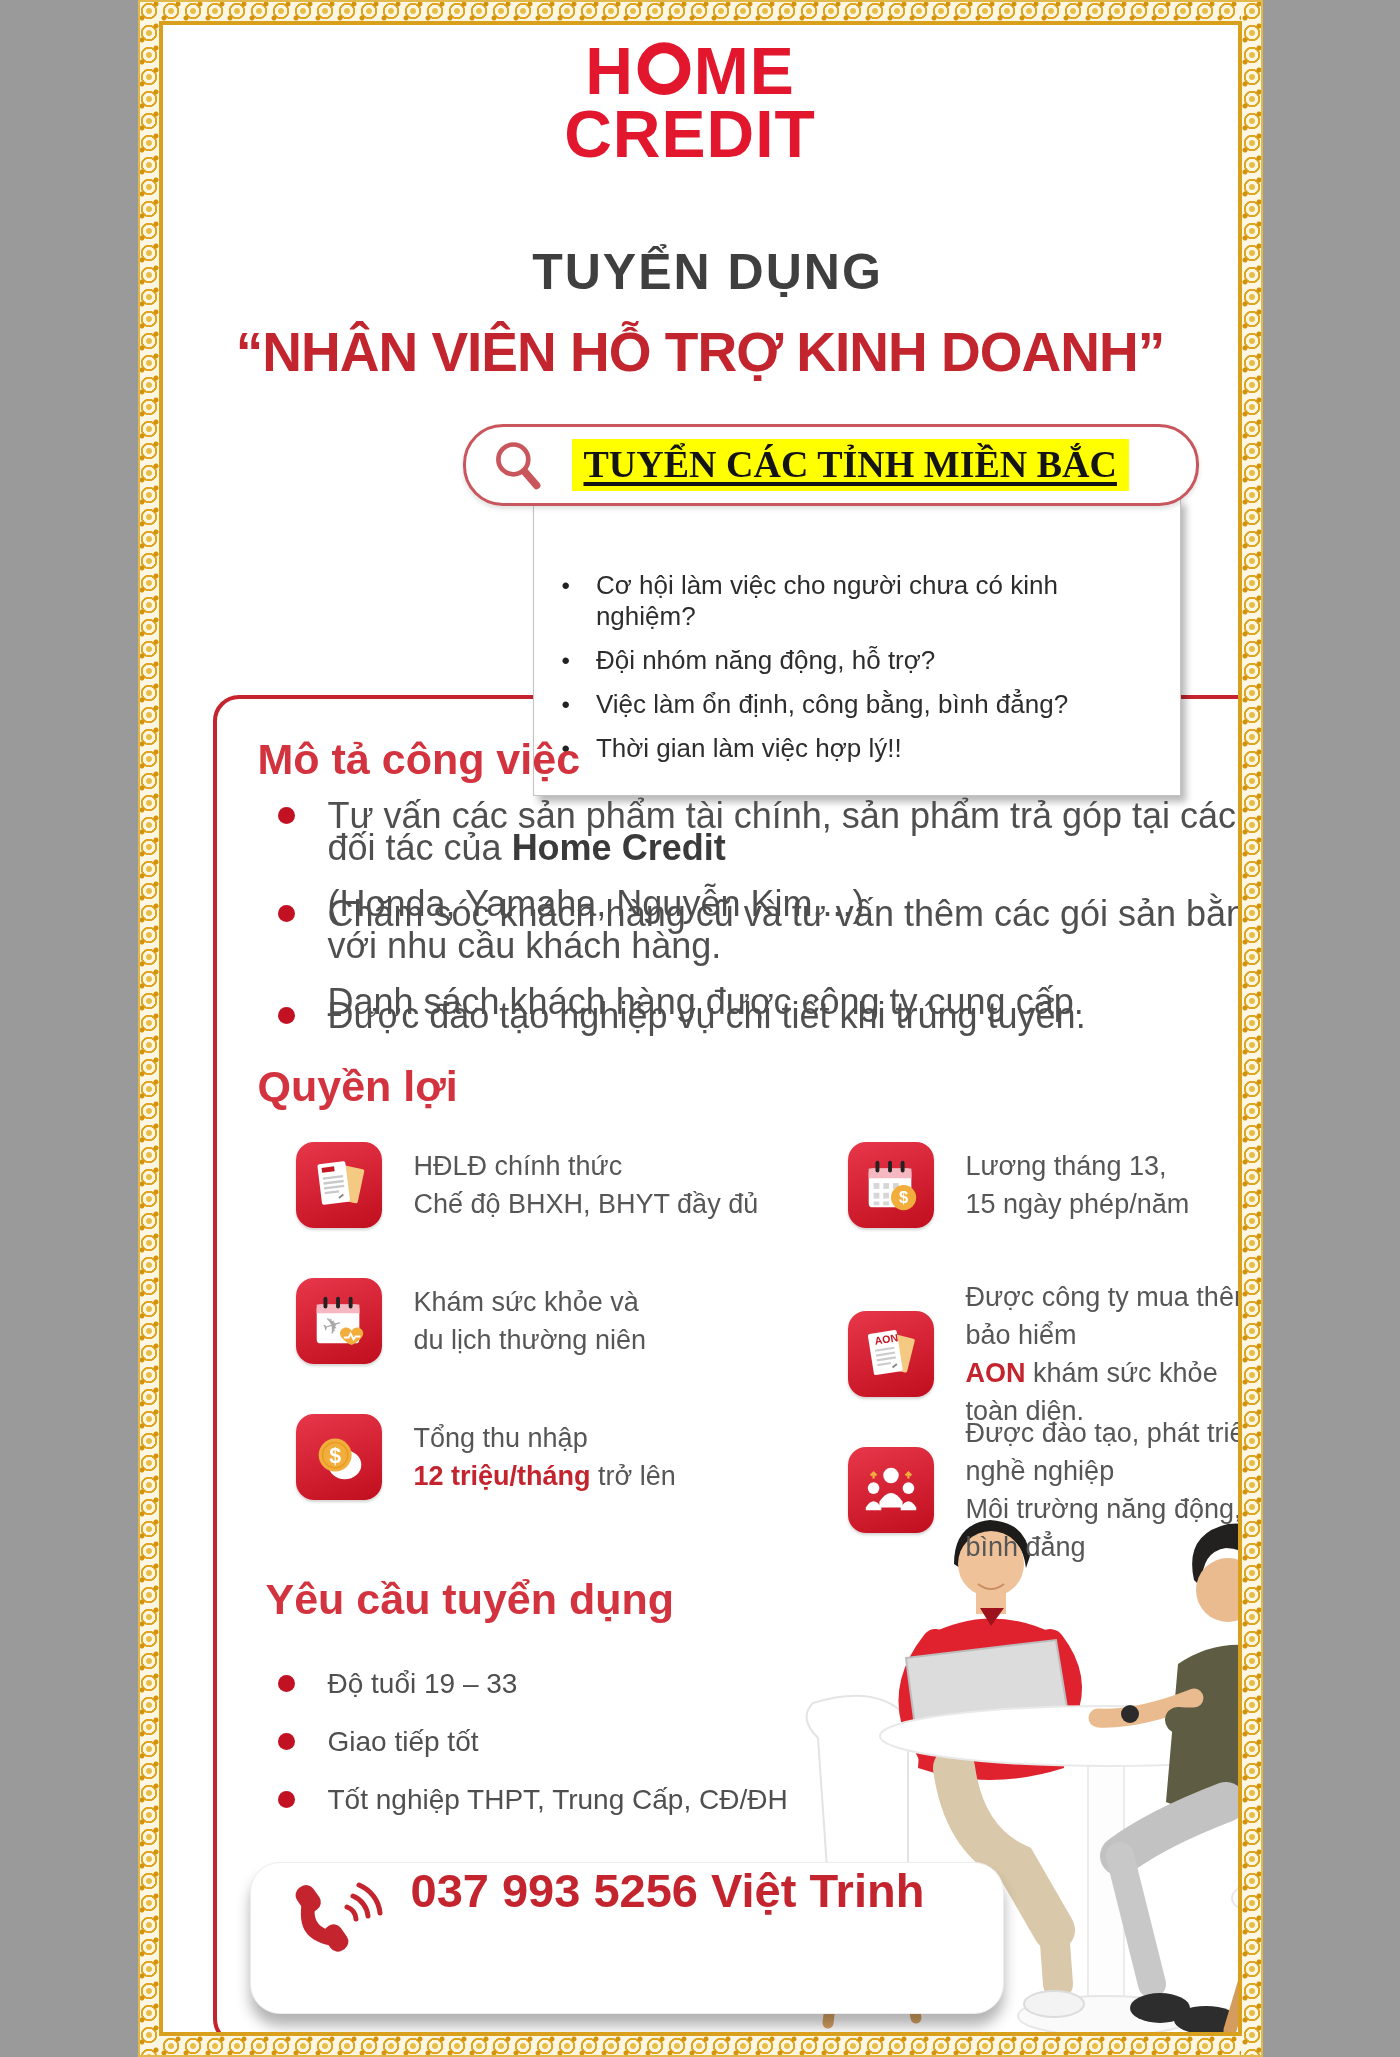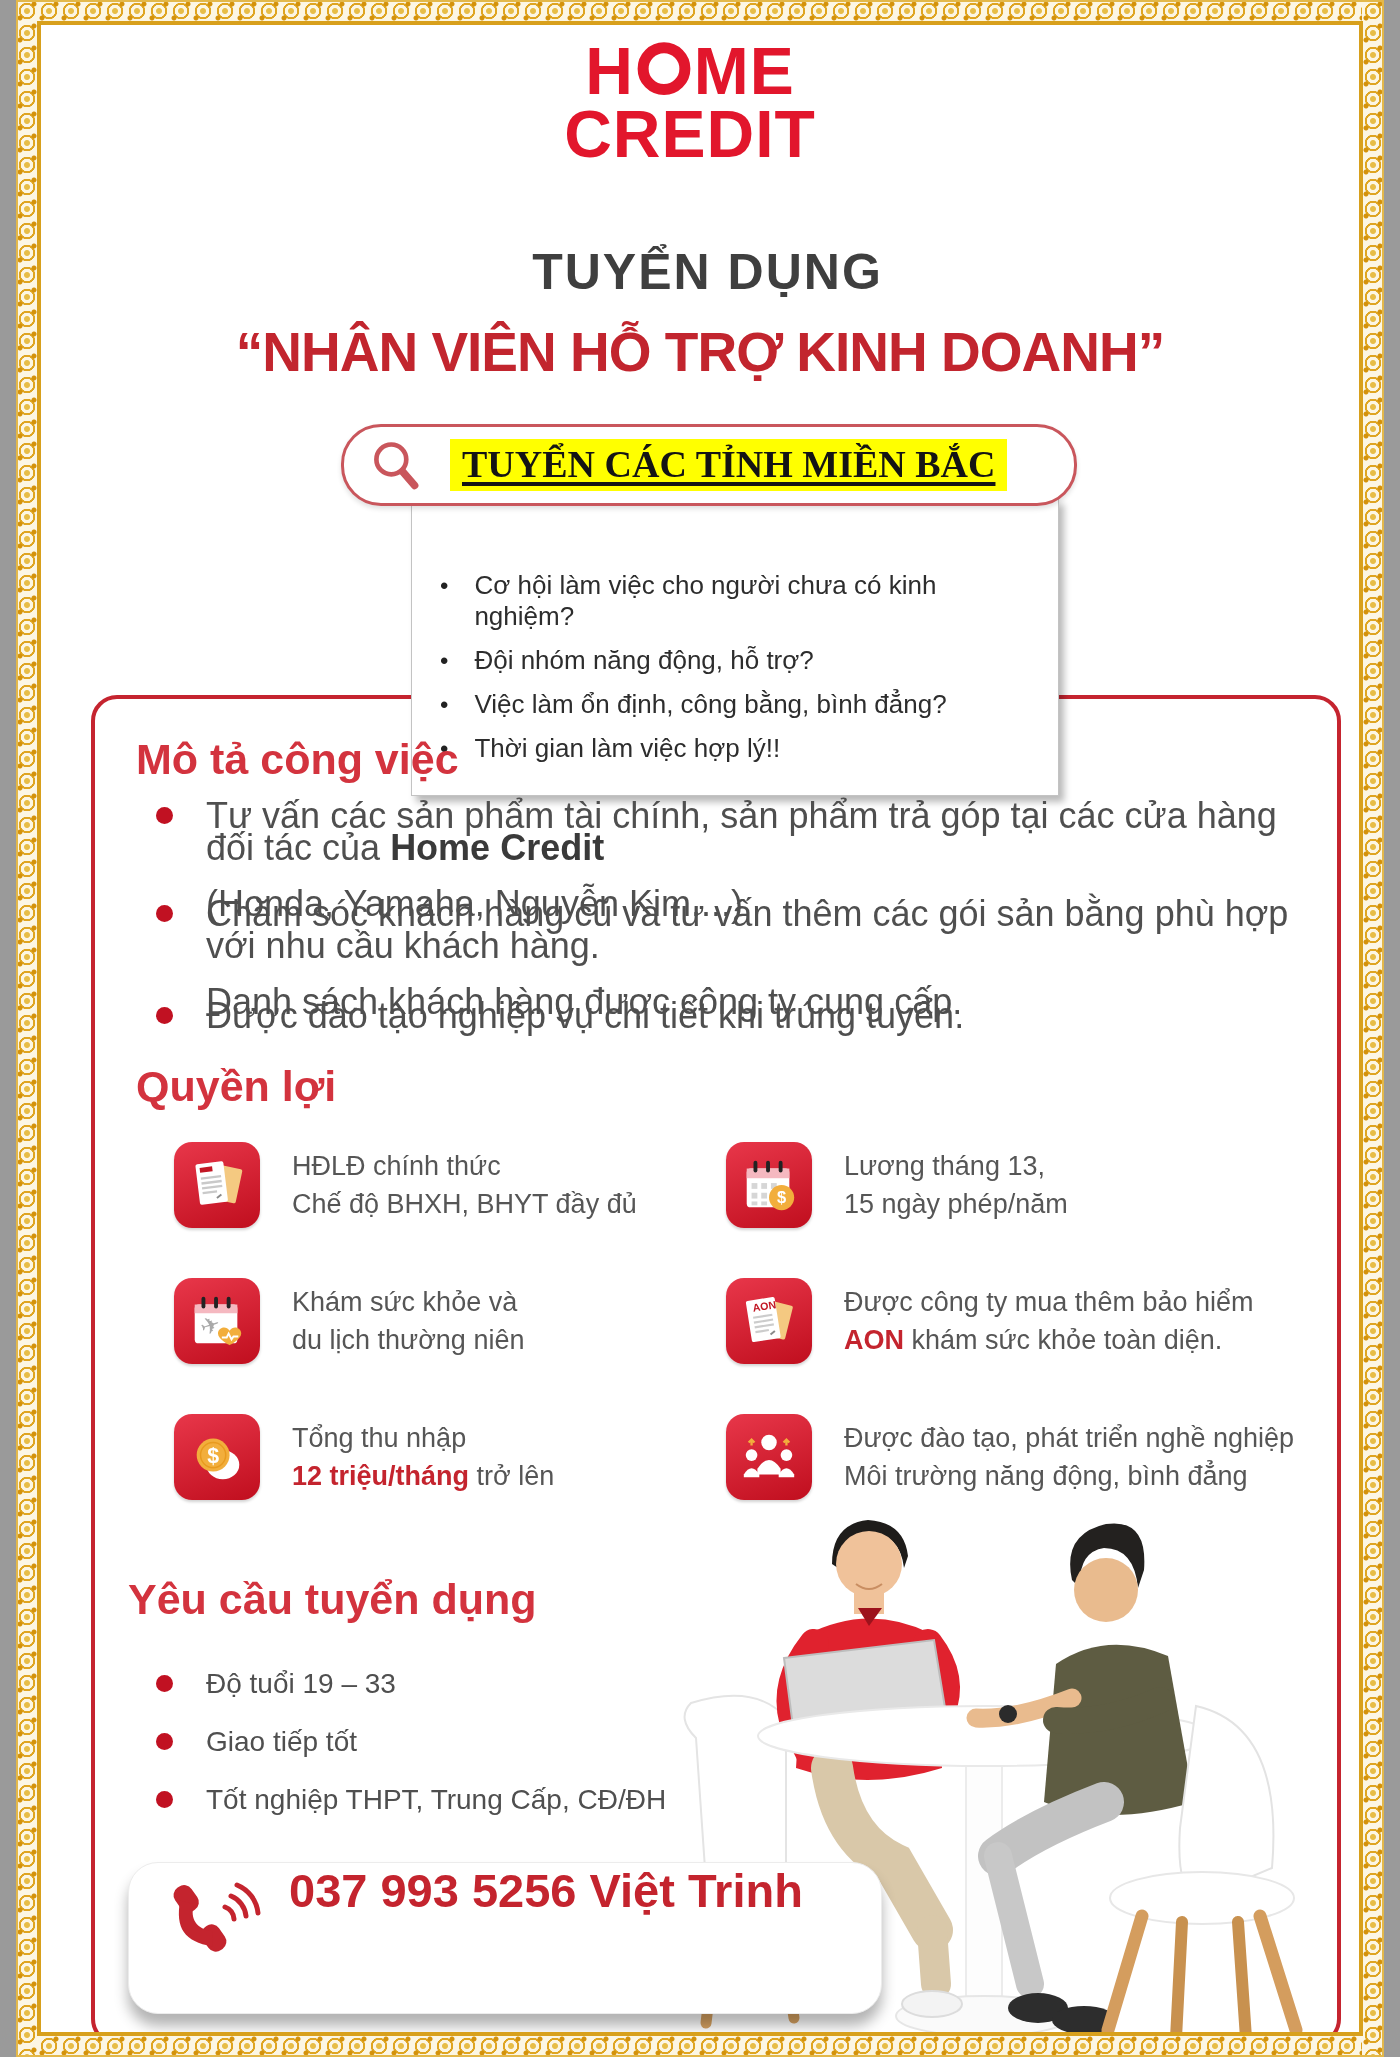--- a/index.html
+++ b/index.html
@@ -1,16 +1,16 @@
 <!DOCTYPE html>
 <html><head>
 <meta charset="utf-8">
 <style>
   html,body{margin:0;padding:0;background:#9a9a9a;}
-  .page{position:relative;width:1368px;height:2057px;background:#ffffff;overflow:hidden;
+  .page{position:relative;width:1125px;height:2057px;background:#ffffff;overflow:hidden;
         font-family:"Liberation Sans",sans-serif;margin:0 auto;}
 
   
   .edge{position:absolute;z-index:60;background-color:#FCF6E3;
     background-image:
       radial-gradient(circle at 11px 11px, #E7BD47 2.5px, transparent 3.5px),
       radial-gradient(circle at 4px 18px, #D4920B 2px, transparent 3px),
       radial-gradient(circle at 18px 4px, #D4920B 2px, transparent 3px),
       radial-gradient(circle at 11px 11px, transparent 6px, #DFA521 6.5px, #DFA521 8px, transparent 8.5px);
     background-size:22px 22px;}
@@ -49,21 +49,21 @@
   .questions ul{margin:0;padding:0;list-style:none;}
   .questions li{font-size:26px;color:#2d2d2d;margin:13px 0;display:flex;align-items:baseline;}
   .questions li .dot{color:#222;margin:0 26px 0 22px;font-size:24px;}
 
   
   .main-box{position:absolute;left:75px;top:695px;width:1250px;height:1350px;background:#fff;
       border:4px solid #C5242F;border-radius:26px;box-sizing:border-box;z-index:3;}
   .red-h{position:absolute;font-size:43px;font-weight:800;color:#D3333E;z-index:5;}
   #jd-h{left:120px;top:735px;}
   #bn-h{left:120px;top:1062px;}
-  #rq-h{left:112px;top:1575px;text-align:center;}
+  #rq-h{left:128px;top:1575px;text-align:center;}
 
   .jd{position:absolute;left:190px;width:1120px;font-size:36px;color:#4f4f4f;z-index:5;}
   .jd .bl{display:block;line-height:32px;}
   .jd .bl + .bl{margin-top:24px;}
   .jd::before, .rq::before{content:"";position:absolute;left:-50px;top:7px;width:17px;height:17px;
       border-radius:50%;background:#C11122;}
   .jd b{color:#3a3a3a;}
   #jd1{top:800px;} #jd2{top:898px;} #jd3{top:1000px;}
 
   .cell{position:absolute;display:flex;align-items:center;gap:32px;z-index:5;}

